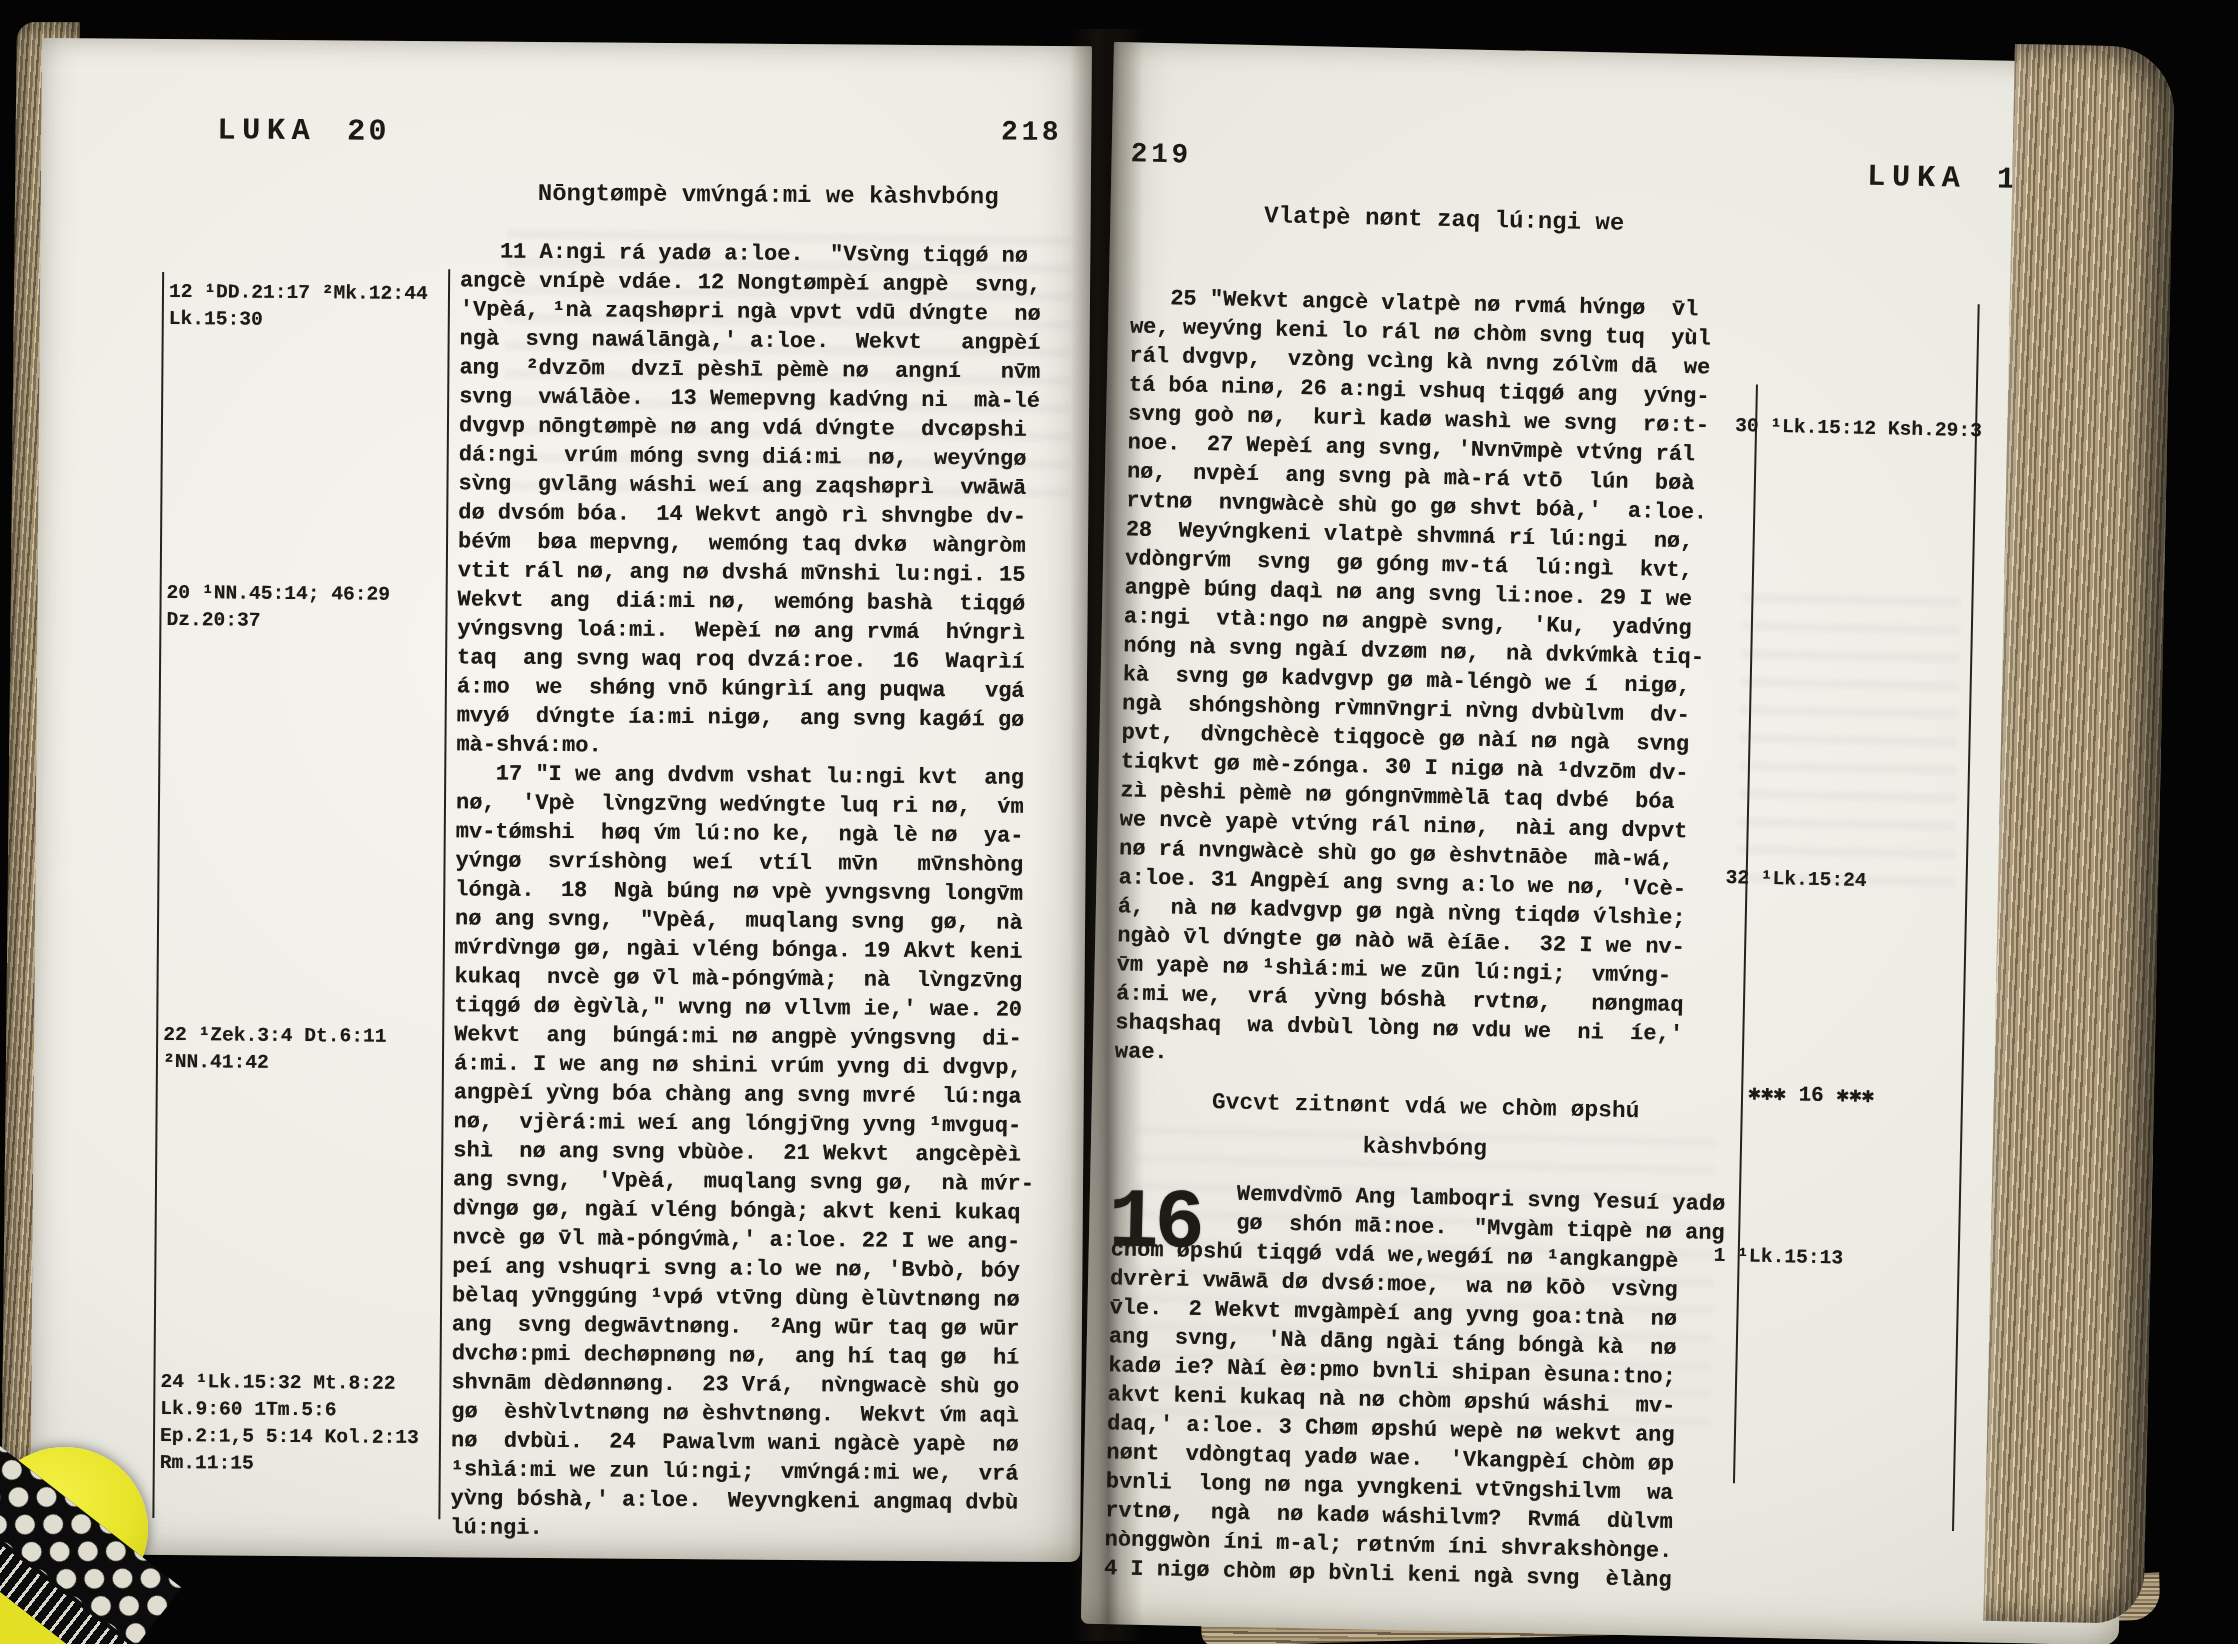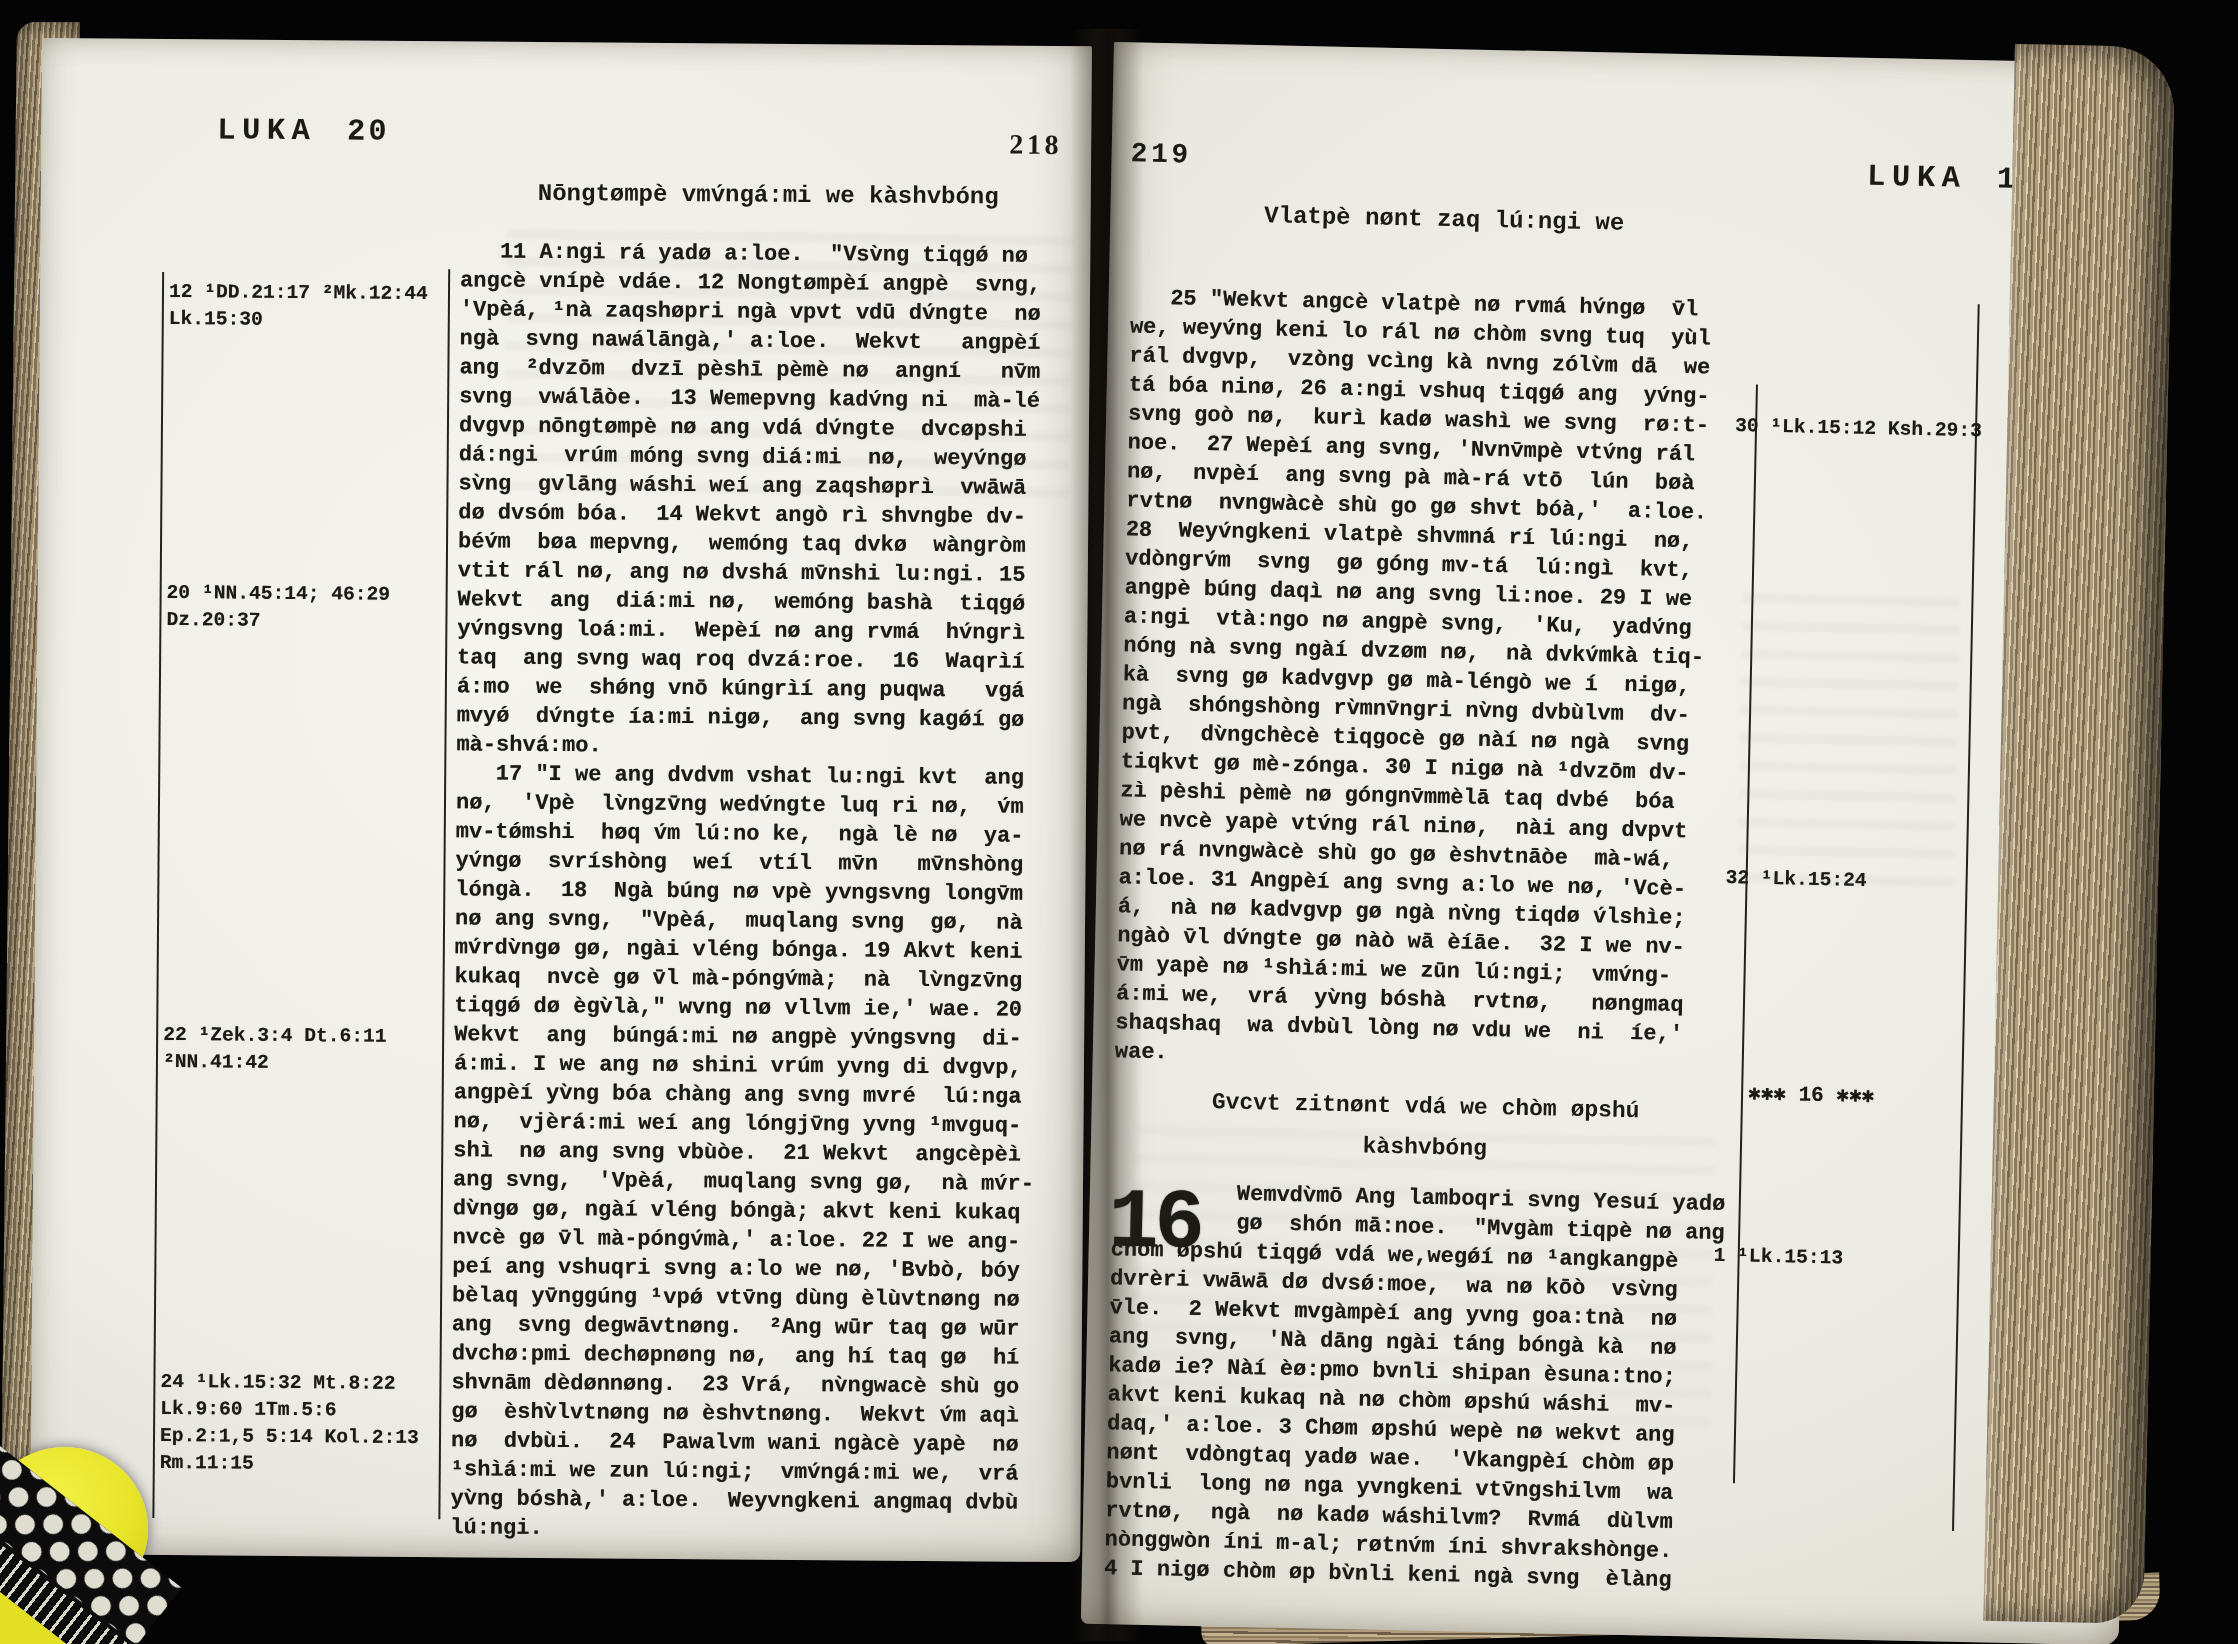--- a/index.html
+++ b/index.html
@@ -55,21 +55,21 @@
   .gutter{
     position:absolute;left:1070px;top:29px;width:73px;height:1612px;z-index:5;
     background:linear-gradient(90deg,rgba(50,42,30,0) 0%,rgba(50,42,30,.36) 38%,rgba(25,20,14,.52) 52%,rgba(50,42,30,.28) 68%,rgba(50,42,30,0) 100%);
   }
   
   .running-head{position:absolute;font-size:30.5px;font-weight:700;letter-spacing:6.5px;white-space:pre;}
   .lp-head{left:176px;top:74px;}
   .rp-head{right:110px;top:102px;}
   .head-chapter{margin-left:30.5px;letter-spacing:2.9px;}
   .pagenum{position:absolute;font-size:28px;font-weight:700;letter-spacing:3.6px;}
-  .lp-pagenum{right:29px;top:83px;font-family:Liberation Serif, serif;}
+  .lp-pagenum{right:29px;top:71px;}
   .rp-pagenum{left:19px;top:96px;}
   .section-heading{position:absolute;text-align:center;font-weight:700;font-size:24px;white-space:pre-line;}
   .lp-heading{left:418px;top:138px;width:619px;}
   .rp-heading{left:20.4px;top:157px;width:627px;}
   .rp-heading2{left:20.4px;top:1038px;width:627px;line-height:41px;font-size:23px;}
   .body-text{position:absolute;font-size:22px;line-height:29px;font-weight:700;white-space:pre;text-shadow:0 0 0.7px rgba(25,24,18,.55);}
   .lp-body{left:420px;top:196px;}
   .rp-body{left:22px;top:241px;}
   .vrule{position:absolute;width:2.2px;background:#24221c;}
   .lp-rule1{left:122px;top:233px;height:1246px;}

